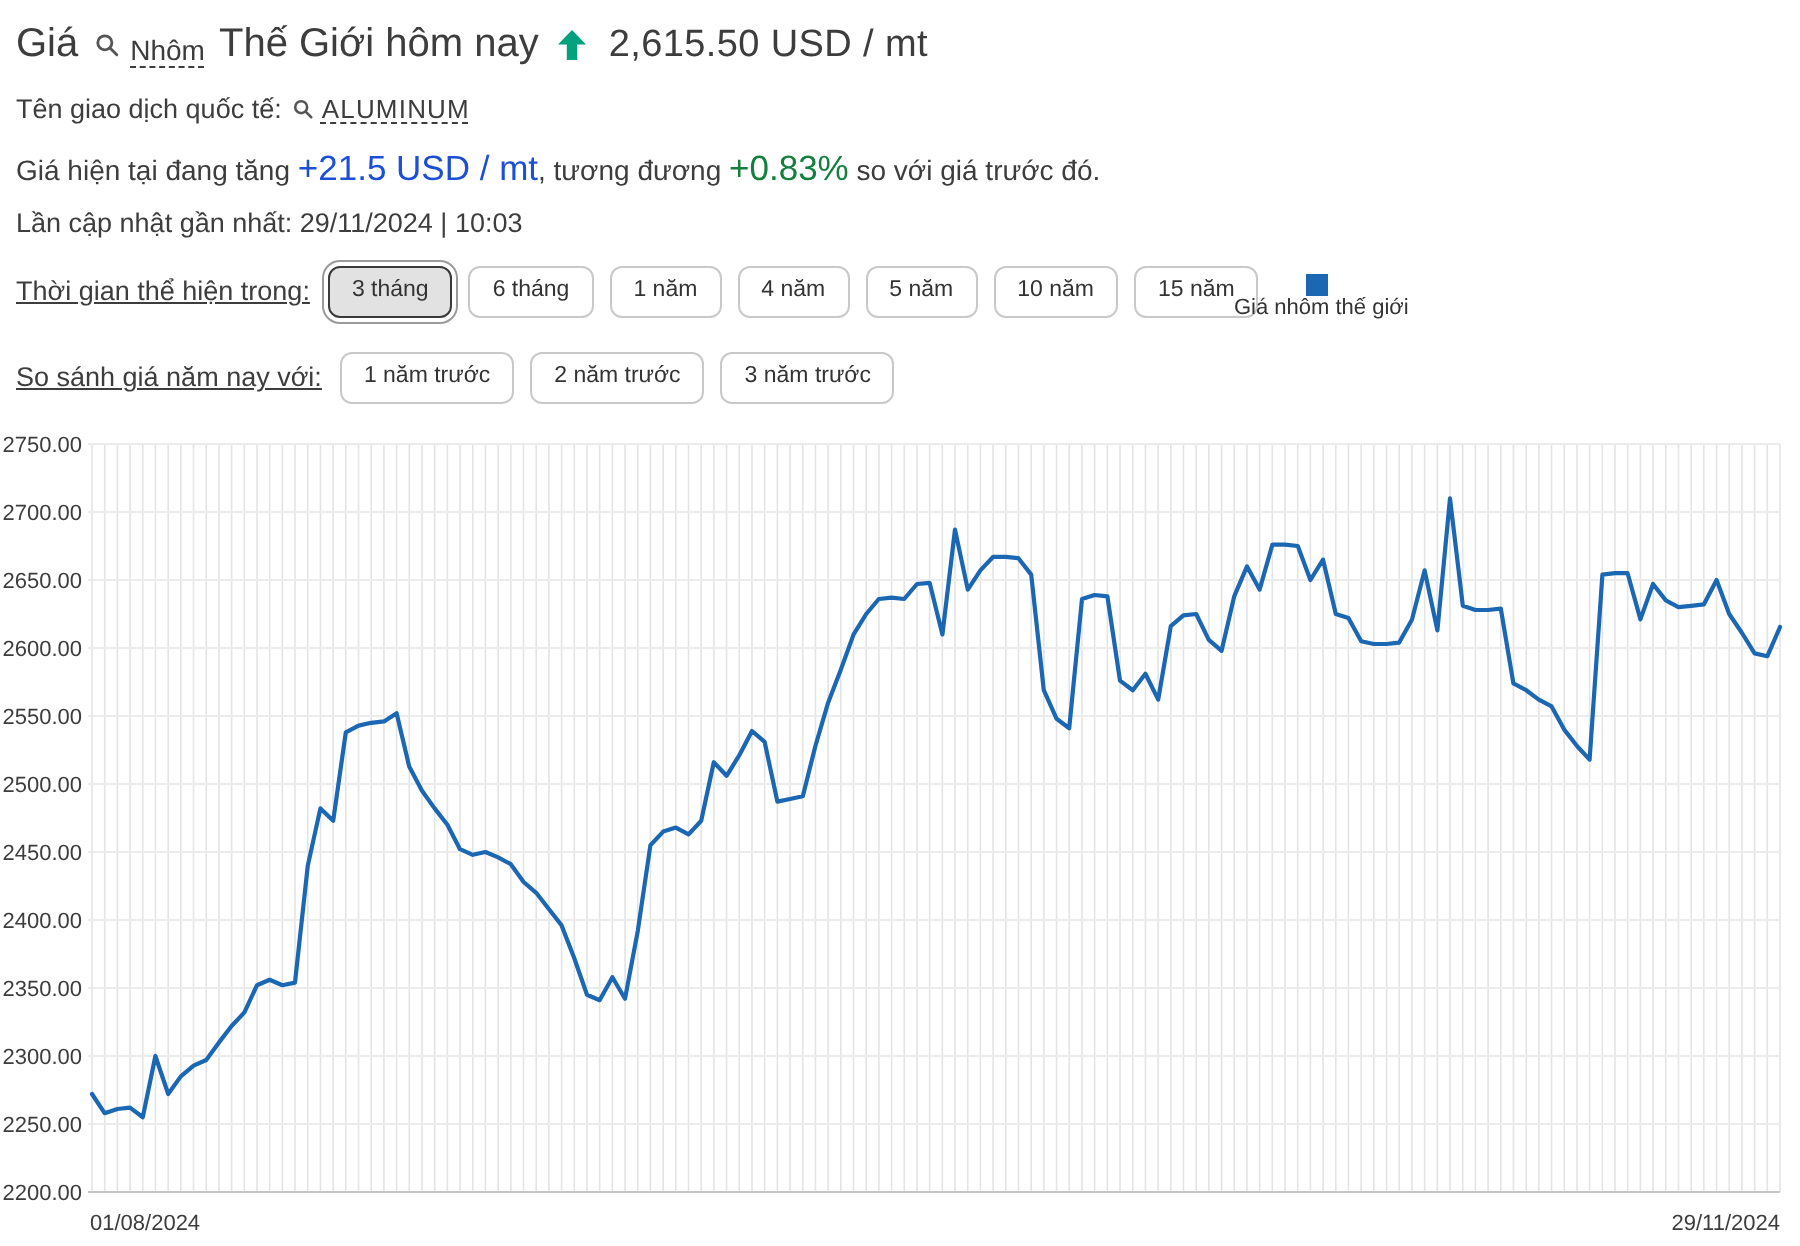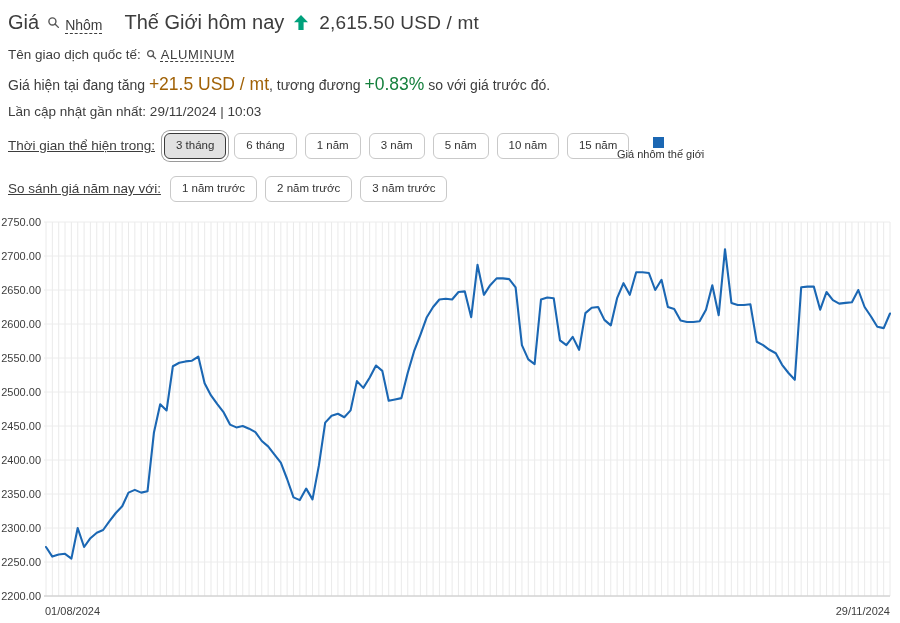--- a/index.html
+++ b/index.html
@@ -1,21 +1,21 @@
 <!DOCTYPE html>
 <html><head>
 <meta charset="utf-8">
 <style>
   html,body{margin:0;padding:0;background:#fff;}
   body{font-family:"Liberation Sans","DejaVu Sans",sans-serif;color:#3d3d3d;}
   #page{position:relative;width:900px;height:623px;background:#fff;overflow:hidden;}
 
   .title-row{position:absolute;left:8px;top:11px;display:flex;align-items:center;font-size:20px;color:#3d3d3d;white-space:nowrap;}
   .title-row .seg{margin-right:6px;}
-  .abbr-term{font-size:14px;color:#3d3d3d;text-decoration:underline dashed 1px;text-underline-offset:3px;cursor:help;margin-right:22px;position:relative;top:2px;}
+  .abbr-term{font-size:14px;color:#3d3d3d;text-decoration:underline dashed 1px;text-underline-offset:3px;cursor:help;margin-right:7px;position:relative;top:2px;}
   .price{font-size:19px;margin-left:9px;letter-spacing:.2px;}
   .search-icon{width:13px;height:13px;margin:0 5px 0 2px;flex:0 0 auto;}
   .arrow-icon{width:14px;height:15px;margin:0 2px 0 4px;flex:0 0 auto;}
 
   .intl-row{position:absolute;left:8px;top:47px;display:flex;align-items:center;font-size:13.5px;white-space:nowrap;}
   .intl-row .search-icon{width:11px;height:11px;margin:0 4px 0 5px;}
   .intl-name{font-size:13px;letter-spacing:.6px;text-decoration:underline dashed 1px;text-underline-offset:2px;cursor:help;}
 
   .change-row{position:absolute;left:8px;top:74px;font-size:14px;display:flex;align-items:baseline;white-space:nowrap;}
   .teal{font-size:17.5px;font-weight:400;}
@@ -60,30 +60,30 @@
     <span>Tên giao dịch quốc tế:</span>
     <svg class="search-icon" viewBox="0 0 24 24">
       <circle cx="10" cy="10" r="6.5" fill="none" stroke="#555" stroke-width="2.8"></circle>
       <line x1="15.2" y1="15.2" x2="21" y2="21" stroke="#555" stroke-width="2.8" stroke-linecap="round"></line>
     </svg>
     <span class="intl-name">ALUMINUM</span>
   </div>
 
   <div class="change-row">
     <span>Giá hiện tại đang tăng</span>&nbsp;
-    <span class="teal" style="color: #a16207;">+21.5 USD / mt</span><span>, tương đương</span>&nbsp;
+    <span class="teal" style="color: #1d4ed8;">+21.5 USD / mt</span><span>, tương đương</span>&nbsp;
     <span class="teal" style="color: #15803d;">+0.83%</span>&nbsp;
     <span>so với giá trước đó.</span>
   </div>
 
   <div class="updated-row">Lần cập nhật gần nhất: 29/11/2024 | 10:03</div>
 
   <div class="selector-row" style="top:133px;">
     <span class="lbl">Thời gian thể hiện trong:</span>
-    <span id="period-buttons"><button class="btn selected">3 tháng</button><button class="btn">6 tháng</button><button class="btn">1 năm</button><button class="btn">3 năm</button><button class="btn">5 năm</button><button class="btn">10 năm</button><button class="btn">15 năm</button></span>
+    <span id="period-buttons"><button class="btn selected">3 tháng</button><button class="btn">6 tháng</button><button class="btn">1 năm</button><button class="btn">4 năm</button><button class="btn">5 năm</button><button class="btn">10 năm</button><button class="btn">15 năm</button></span>
   </div>
 
   <div class="legend">
     <span class="swatch" style="background: rgb(27, 103, 179);"></span>
     <span class="txt">Giá nhôm thế giới</span>
   </div>
 
   <div class="selector-row" style="top:176px;">
     <span class="lbl">So sánh giá năm nay với:</span>
     <span id="compare-buttons"><button class="btn">1 năm trước</button><button class="btn">2 năm trước</button><button class="btn">3 năm trước</button></span>

